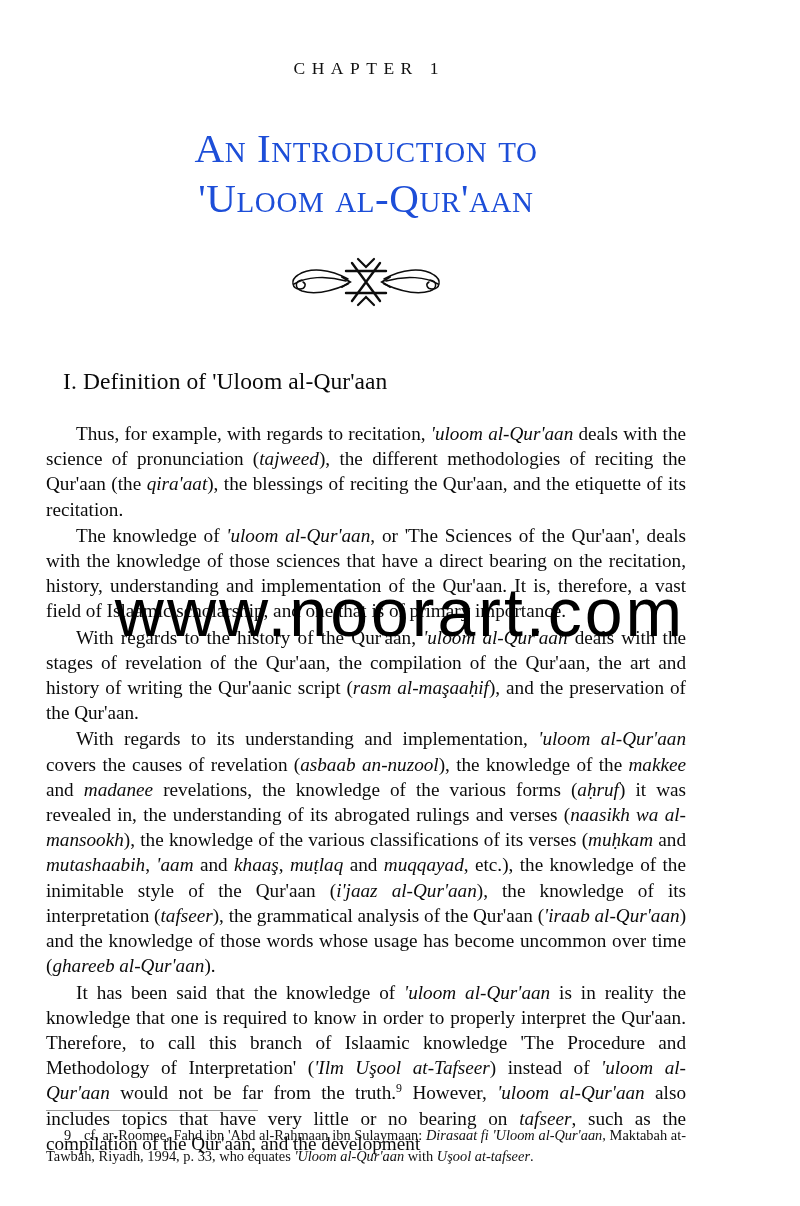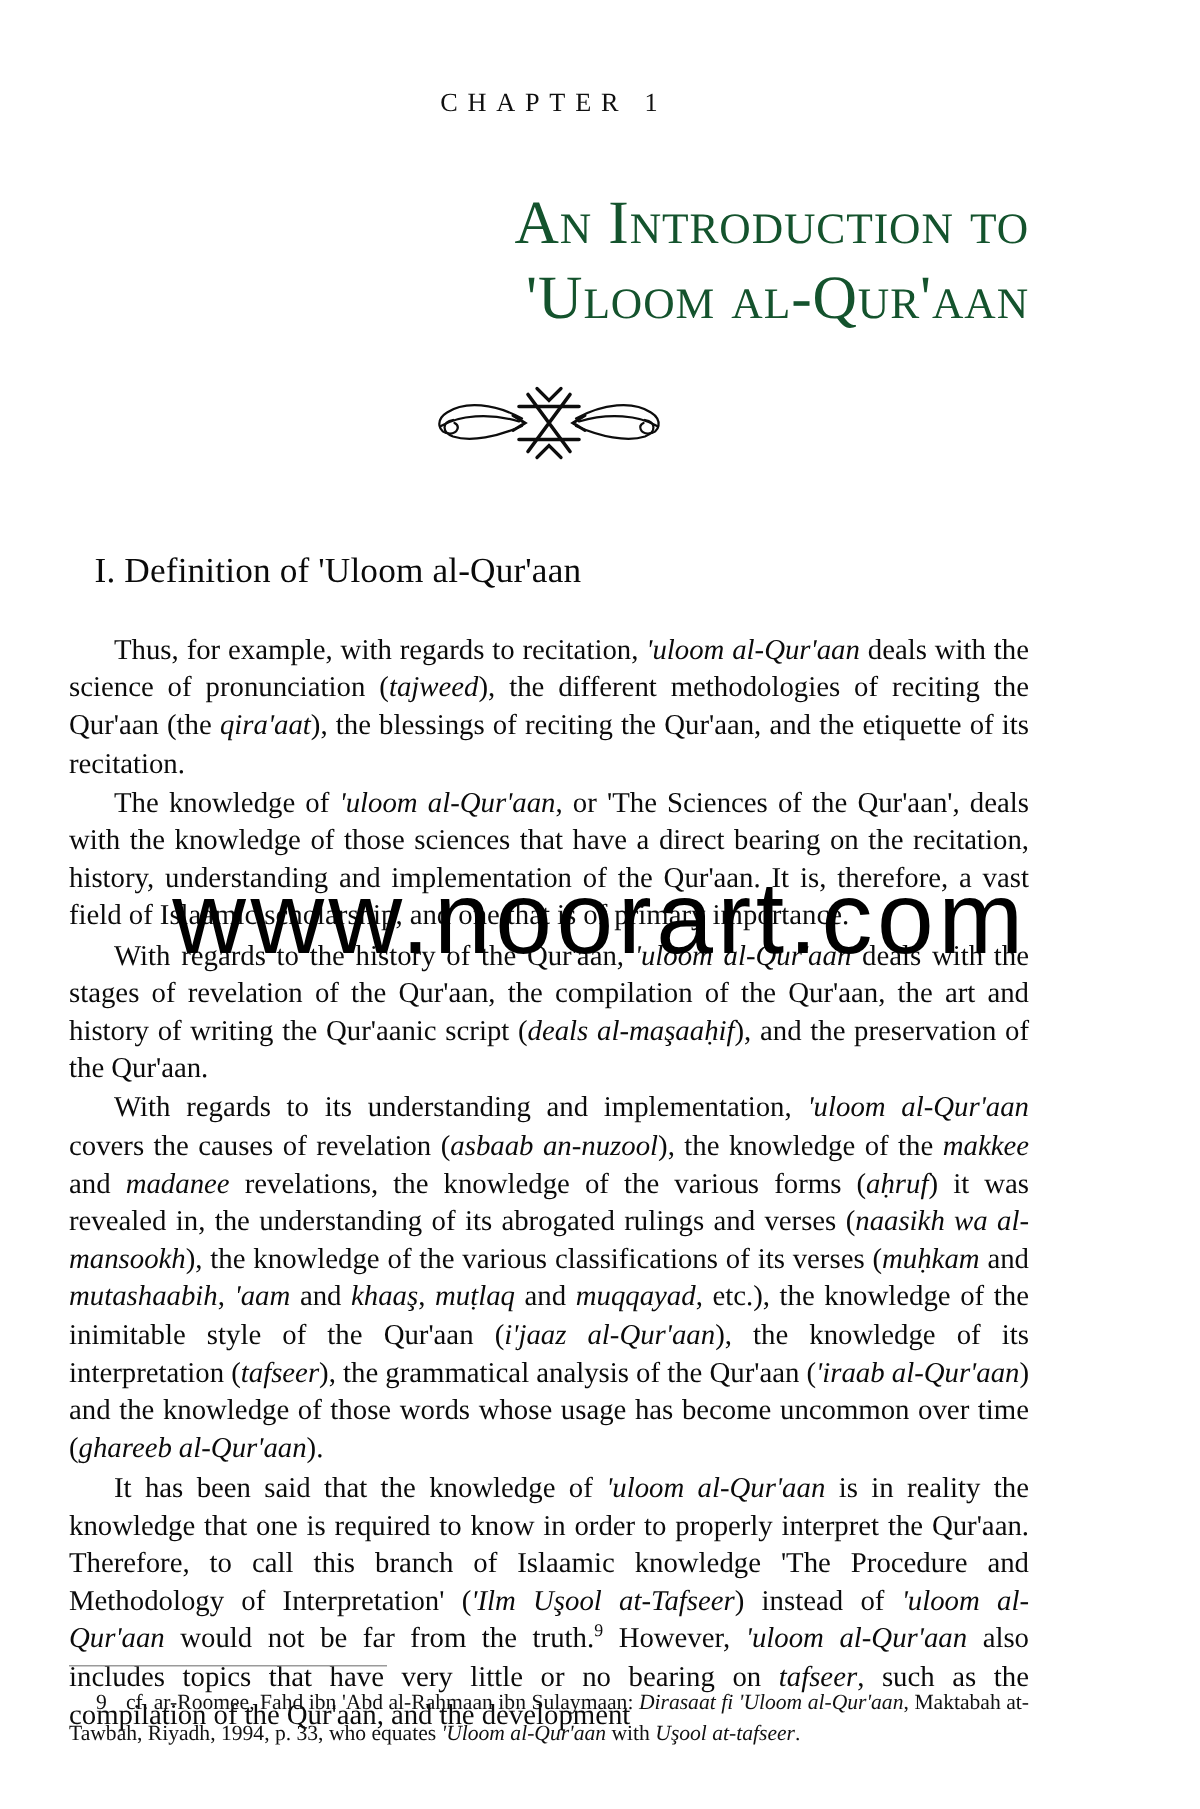--- a/index.html
+++ b/index.html
@@ -34,29 +34,29 @@
     font-size: 17.5px;
     letter-spacing: 6.5px;
     text-indent: 6.5px;
     font-variant: small-caps;
     font-weight: 400;
     color: #101010;
   }
 
   
   .chapter-title {
-    text-align: right;
+    text-align: center;
     margin: 0;
     padding-top: 44px;
     font-size: 41px;
     line-height: 1.22;
     font-weight: 400;
     font-variant: small-caps;
     letter-spacing: 0.6px;
-    color: #14532d;
+    color: #1d4ed8;
   }
   .chapter-title .tline { display: block; white-space: nowrap; }
 
   
   .ornament-wrap {
     text-align: center;
     padding-top: 34px;
     height: 56px;
   }
   .ornament-wrap svg { display: inline-block; vertical-align: top; }
@@ -174,21 +174,21 @@
   </div>
 
   <h2 class="section-heading">
     <span class="roman">I.</span>
     <span>Definition of 'Uloom al-Qur'aan</span>
   </h2>
 
   <div class="body-text">
     <p>Thus, for example, with regards to recitation, <i>'uloom al-Qur'aan</i> deals with the science of pronunciation (<i>tajweed</i>), the different methodologies of reciting the Qur'aan (the <i>qira'aat</i>), the blessings of reciting the Qur'aan, and the etiquette of its recitation.</p>
     <p>The knowledge of <i>'uloom al-Qur'aan</i>, or 'The Sciences of the Qur'aan', deals with the knowledge of those sciences that have a direct bearing on the recitation, history, understanding and implementation of the Qur'aan. It is, therefore, a vast field of Islaamic scholarship, and one that is of primary importance.</p>
-    <p>With regards to the history of the Qur'aan, <i>'uloom al-Qur'aan</i> deals with the stages of revelation of the Qur'aan, the compilation of the Qur'aan, the art and history of writing the Qur'aanic script (<i>deals al-maşaaḥif</i>), and the preservation of the Qur'aan.</p>
+    <p>With regards to the history of the Qur'aan, <i>'uloom al-Qur'aan</i> deals with the stages of revelation of the Qur'aan, the compilation of the Qur'aan, the art and history of writing the Qur'aanic script (<i>rasm al-maşaaḥif</i>), and the preservation of the Qur'aan.</p>
     <p>With regards to its understanding and implementation, <i>'uloom al-Qur'aan</i> covers the causes of revelation (<i>asbaab an-nuzool</i>), the knowledge of the <i>makkee</i> and <i>madanee</i> revelations, the knowledge of the various forms (<i>aḥruf</i>) it was revealed in, the understanding of its abrogated rulings and verses (<i>naasikh wa al-mansookh</i>), the knowledge of the various classifications of its verses (<i>muḥkam</i> and <i>mutashaabih</i>, <i>'aam</i> and <i>khaaş</i>, <i>muṭlaq</i> and <i>muqqayad</i>, etc.), the knowledge of the inimitable style of the Qur'aan (<i>i'jaaz al-Qur'aan</i>), the knowledge of its interpretation (<i>tafseer</i>), the grammatical analysis of the Qur'aan (<i>'iraab al-Qur'aan</i>) and the knowledge of those words whose usage has become uncommon over time (<i>ghareeb al-Qur'aan</i>).</p>
     <p>It has been said that the knowledge of <i>'uloom al-Qur'aan</i> is in reality the knowledge that one is required to know in order to properly interpret the Qur'aan. Therefore, to call this branch of Islaamic knowledge 'The Procedure and Methodology of Interpretation' (<i>'Ilm Uşool at-Tafseer</i>) instead of <i>'uloom al-Qur'aan</i> would not be far from the truth.<sup class="fn-ref">9</sup> However, <i>'uloom al-Qur'aan</i> also includes topics that have very little or no bearing on <i>tafseer</i>, such as the compilation of the Qur'aan, and the development</p>
   </div>
 
   <div class="watermark">www.noorart.com</div>
 
   <div class="footnote-zone">
     <div class="footnote-rule"></div>
     <p class="footnote"><span class="fn-num">9</span><span>cf. ar-Roomee, Fahd ibn 'Abd al-Raḥmaan ibn Sulaymaan: <i>Dirasaat fi 'Uloom al-Qur'aan</i>, Maktabah at-Tawbah, Riyadh, 1994, p. 33, who equates <i>'Uloom al-Qur'aan</i> with <i>Uşool at-tafseer</i>.</span></p>
   </div>

